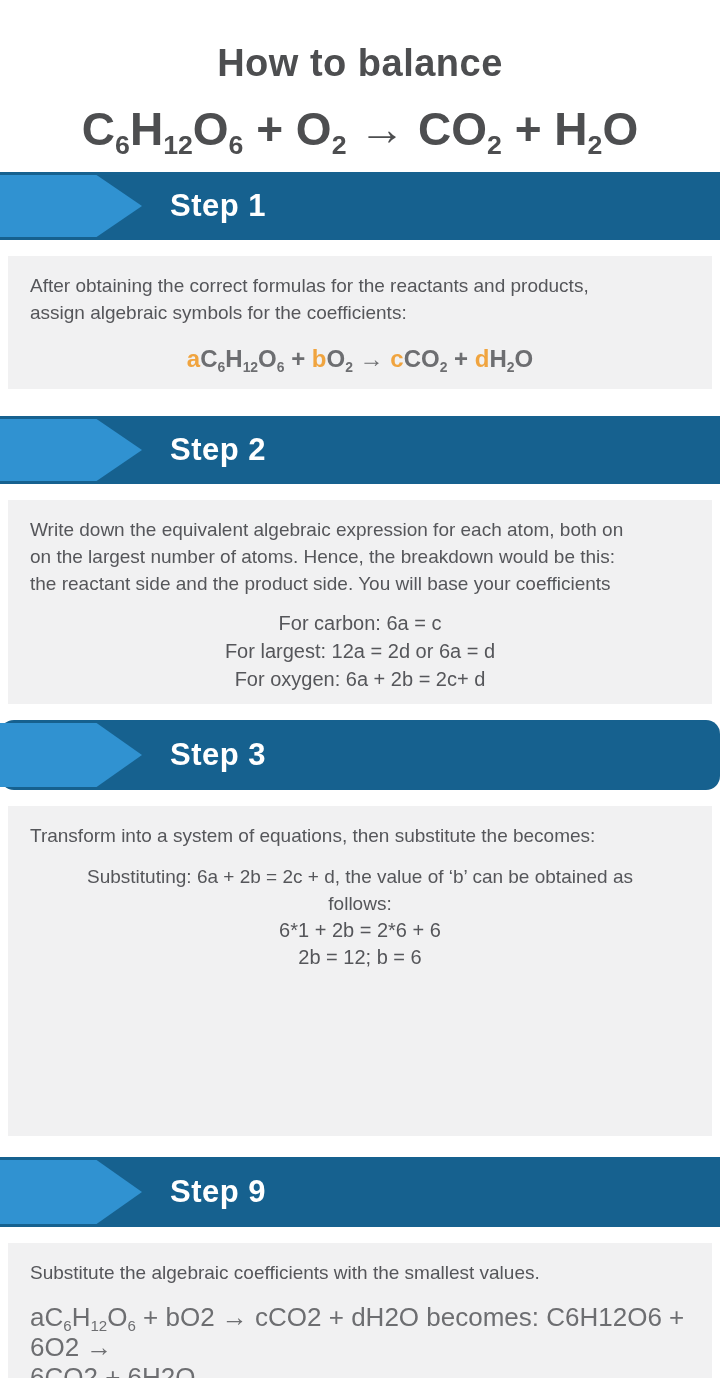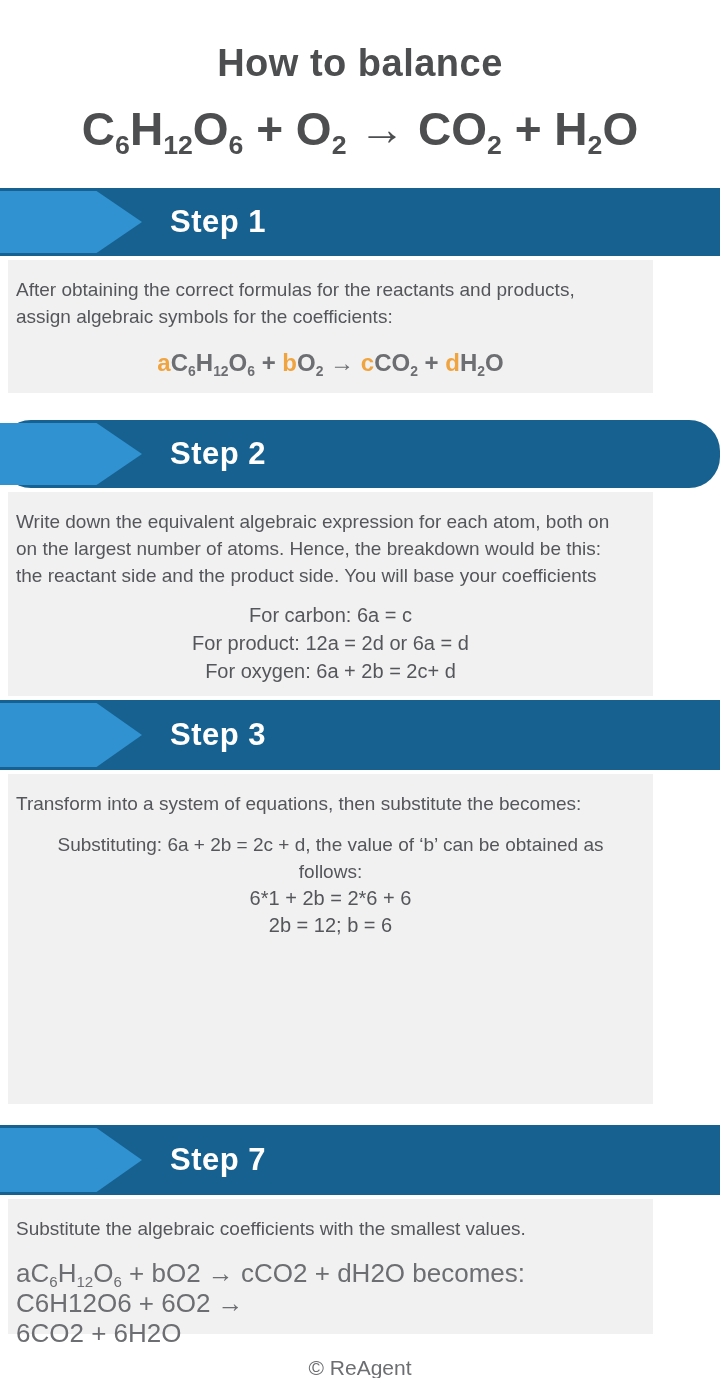--- a/index.html
+++ b/index.html
@@ -8,39 +8,39 @@
     width:720px; height:1378px;
     font-family:"Liberation Sans", sans-serif;
     position:relative; overflow:hidden;
     --banner:#16618f; --chevron:#3092d1; --panel:#f1f1f2;
     --text:#55565a; --title:#4d4e50; --eqgray:#6d6e71; --orange:#f0a43f;
   }
   .title-block { height:172px; text-align:center; padding-top:40px; }
   .title-main { font-size:38px; font-weight:600; color:var(--title); line-height:46px; letter-spacing:0.5px; }
   .title-eq { font-size:46px; font-weight:700; color:var(--title); line-height:58px; margin-top:14px; }
   sub { font-size:0.58em; vertical-align:-0.35em; line-height:0; }
-  .step-banner { position:relative; height:68px; background:var(--banner); width:720px;margin-top:16px; }
+  .step-banner { position:relative; height:68px; background:var(--banner); width:720px; }
   .banner-3, .banner-4 { height:70px; }
-  .gap-2 { margin-top:27px;border-radius:31px; }
-  .gap-3 { margin-top:4px; }
+  .gap-2 { margin-top:27px; }
+  .gap-3 { margin-top:4px;border-radius:14px; }
   .gap-4 { margin-top:21px; }
   .chevron {
     position:absolute; left:0; top:3px; width:142px; height:62px;
     background:var(--chevron);
     clip-path:polygon(0 0, 68% 0, 100% 50%, 68% 100%, 0 100%);
   }
   .banner-3 .chevron, .banner-4 .chevron { height:64px; }
   .step-label {
     position:absolute; left:170px; top:0; bottom:0;
     display:flex; align-items:center;
     color:#ffffff; font-size:31px; font-weight:700; letter-spacing:0.5px;
   }
   .step-body {
-    margin:4px 8px; width:645px; background:var(--panel);
-    padding:16px 8px 0; color:var(--text); font-size:19px;
+    margin:16px 8px; width:704px; background:var(--panel);
+    padding:16px 22px 0; color:var(--text); font-size:19px;
   }
   .body-1 { height:133px; }
   .body-2 { height:204px; }
   .body-3 { height:330px; }
   .body-4 { height:135px; }
   .line { line-height:27px; white-space:nowrap; }
   .center { text-align:center; white-space:normal; }
   .math-group { margin-top:12px; }
   .math-line { line-height:28px; text-align:center; font-size:20px; }
   .sys-group { margin-top:10px; }
@@ -82,21 +82,21 @@
   <div class="step-banner gap-2">
     <div class="chevron"></div>
     <div class="step-label">Step 2</div>
   </div>
   <div class="step-body body-2">
     <div class="line">Write down the equivalent algebraic expression for each atom, both on</div>
     <div class="line">on the largest number of atoms. Hence, the breakdown would be this:</div>
     <div class="line">the reactant side and the product side. You will base your coefficients</div>
     <div class="math-group">
       <div class="math-line">For carbon: 6a = c</div>
-      <div class="math-line">For product: 12a = 2d or 6a = d</div>
+      <div class="math-line">For largest: 12a = 2d or 6a = d</div>
       <div class="math-line">For oxygen: 6a + 2b = 2c+ d</div>
     </div>
   </div>
 </section>
 
 <section>
   <div class="step-banner banner-3 gap-3">
     <div class="chevron"></div>
     <div class="step-label">Step 3</div>
   </div>
@@ -109,21 +109,21 @@
     <div class="res-group">
       <div class="math-line">6*1 + 2b = 2*6 + 6</div>
       <div class="math-line">2b = 12; b = 6</div>
     </div>
   </div>
 </section>
 
 <section>
   <div class="step-banner banner-4 gap-4">
     <div class="chevron"></div>
-    <div class="step-label">Step 7</div>
+    <div class="step-label">Step 9</div>
   </div>
   <div class="step-body body-4">
     <div class="line">Substitute the algebraic coefficients with the smallest values.</div>
     <div class="eq-final">
       <div><span>aC</span><sub>6</sub><span>H</span><sub>12</sub><span>O</span><sub>6</sub><span> + bO2 →  cCO2 + dH2O becomes: C6H12O6 + 6O2 →</span></div>
       <div>6CO2 + 6H2O</div>
     </div>
   </div>
 </section>
 

